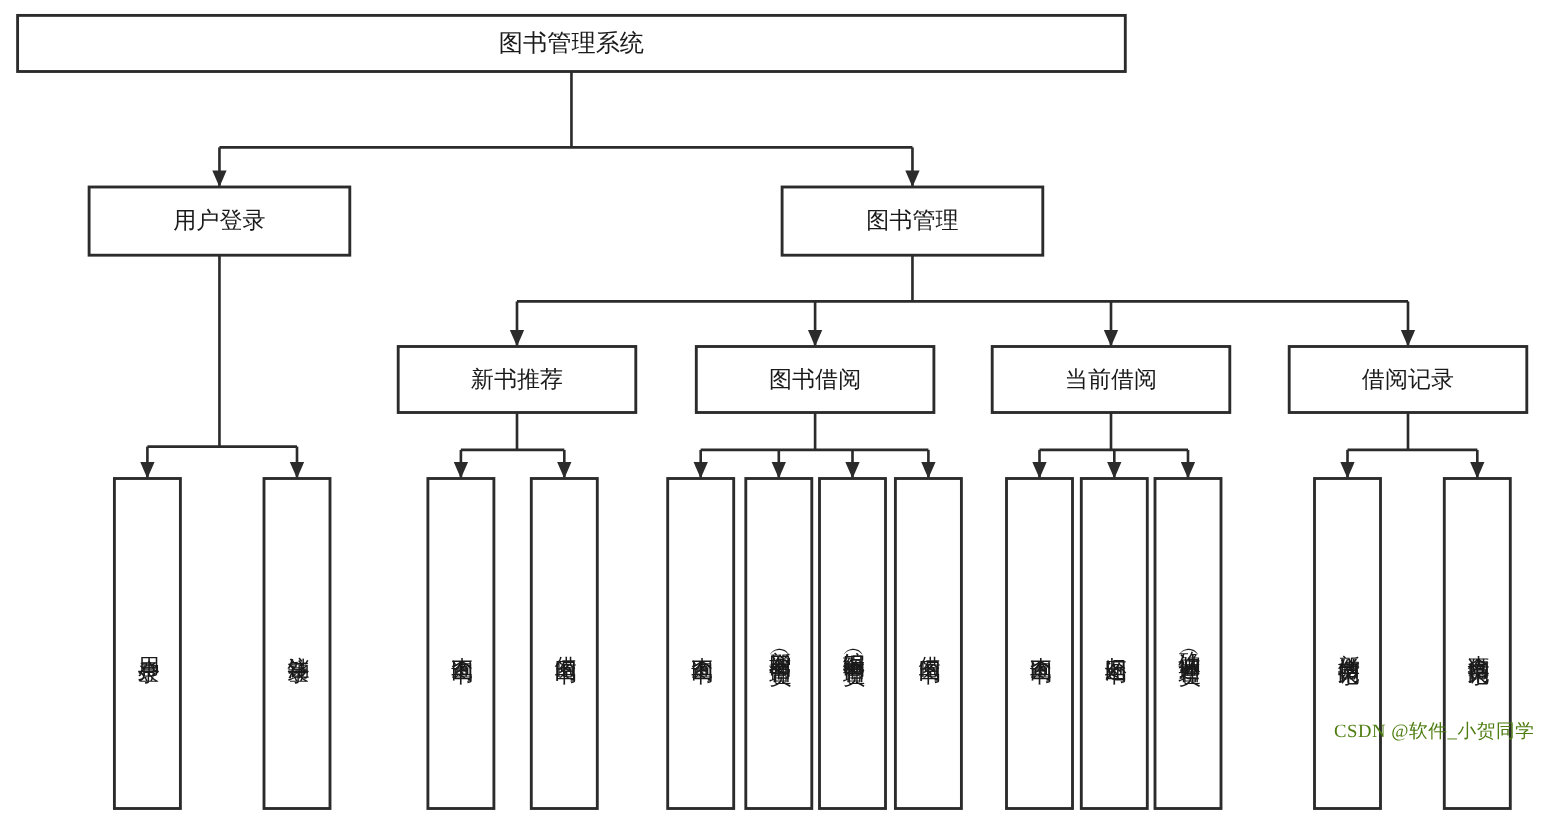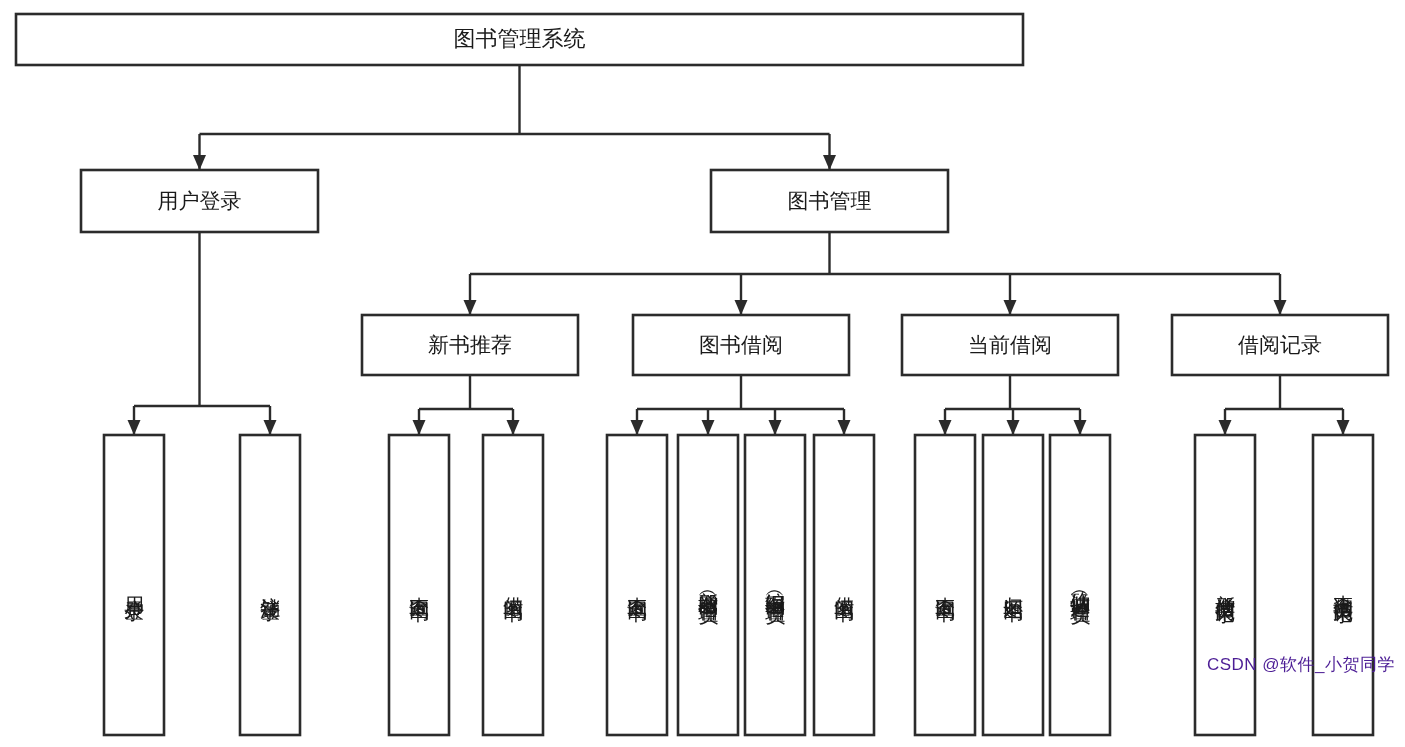--- a/index.html
+++ b/index.html
@@ -67,23 +67,23 @@
     line-height: 1.18;
     letter-spacing: 2px;
     color: #1a1a1a;
     white-space: nowrap;
     text-align: center;
   }
   .watermark {
     position: absolute;
     right: 10px;
     bottom: 4px;
-    font-family: Liberation Sans, sans-serif;
+    font-family: Liberation Serif, serif;
     font-size: 17px;
-    color: #4c1d95;
+    color: #4d7c0f;
     letter-spacing: 0.5px;
     user-select: none;
   }
 </style>
 </head>
 <body>
 
 <div id="diagram-root">
 
   <svg class="diagram-canvas" viewBox="0 0 1405 747">

